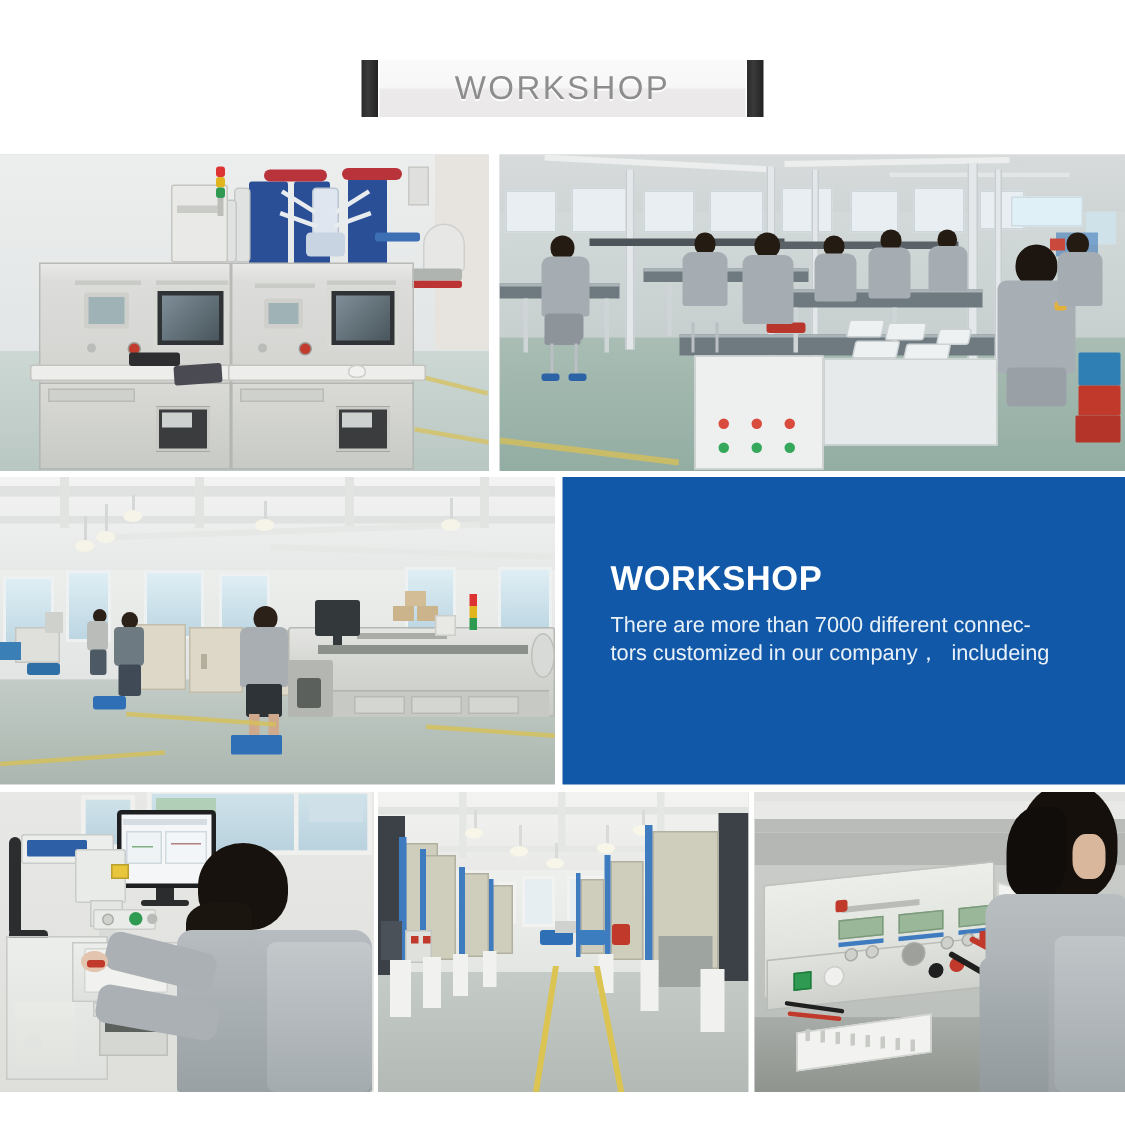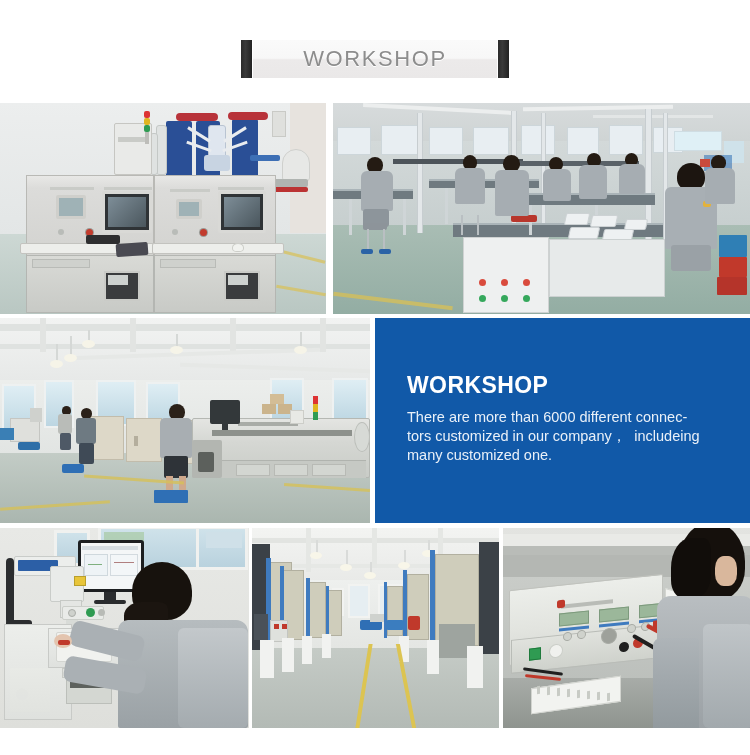--- a/index.html
+++ b/index.html
@@ -459,23 +459,22 @@
 
       <div class="ylane" style="left:84px;top:160px;width:100px;height:3px;transform:rotate(4deg);"></div>
       <div class="ylane" style="left:0;top:186px;width:110px;height:3px;transform:rotate(-4deg);"></div>
       <div class="ylane" style="right:0;top:168px;width:86px;height:3px;transform:rotate(4deg);"></div>
     </div>
   </div>
 
   <div class="bluepanel" style="left:375px;top:318px;width:375px;height:205px;">
     <div class="bp-title" style="left:32px;top:54px;">WORKSHOP</div>
     <div class="bp-body" style="left:32px;top:90px;width:320px;">
-      <span>There are more than 6000 different connec-</span>
+      <span>There are more than 7000 different connec-</span>
       <span>tors customized in our company，  includeing</span>
-      <span>many customized one.</span>
     </div>
   </div>
 
   <div class="tile" id="t5" style="left:0;top:528px;width:249px;height:200px;">
     <div class="scene">
       <div class="wallb"></div>
 
       <div class="win" style="left:98px;top:-2px;width:150px;height:44px;"></div>
       <div class="winMul" style="left:196px;top:0;height:42px;"></div>
       <div class="box" style="left:104px;top:4px;width:40px;height:14px;background:#a7c9a2;opacity:.7;"></div>

